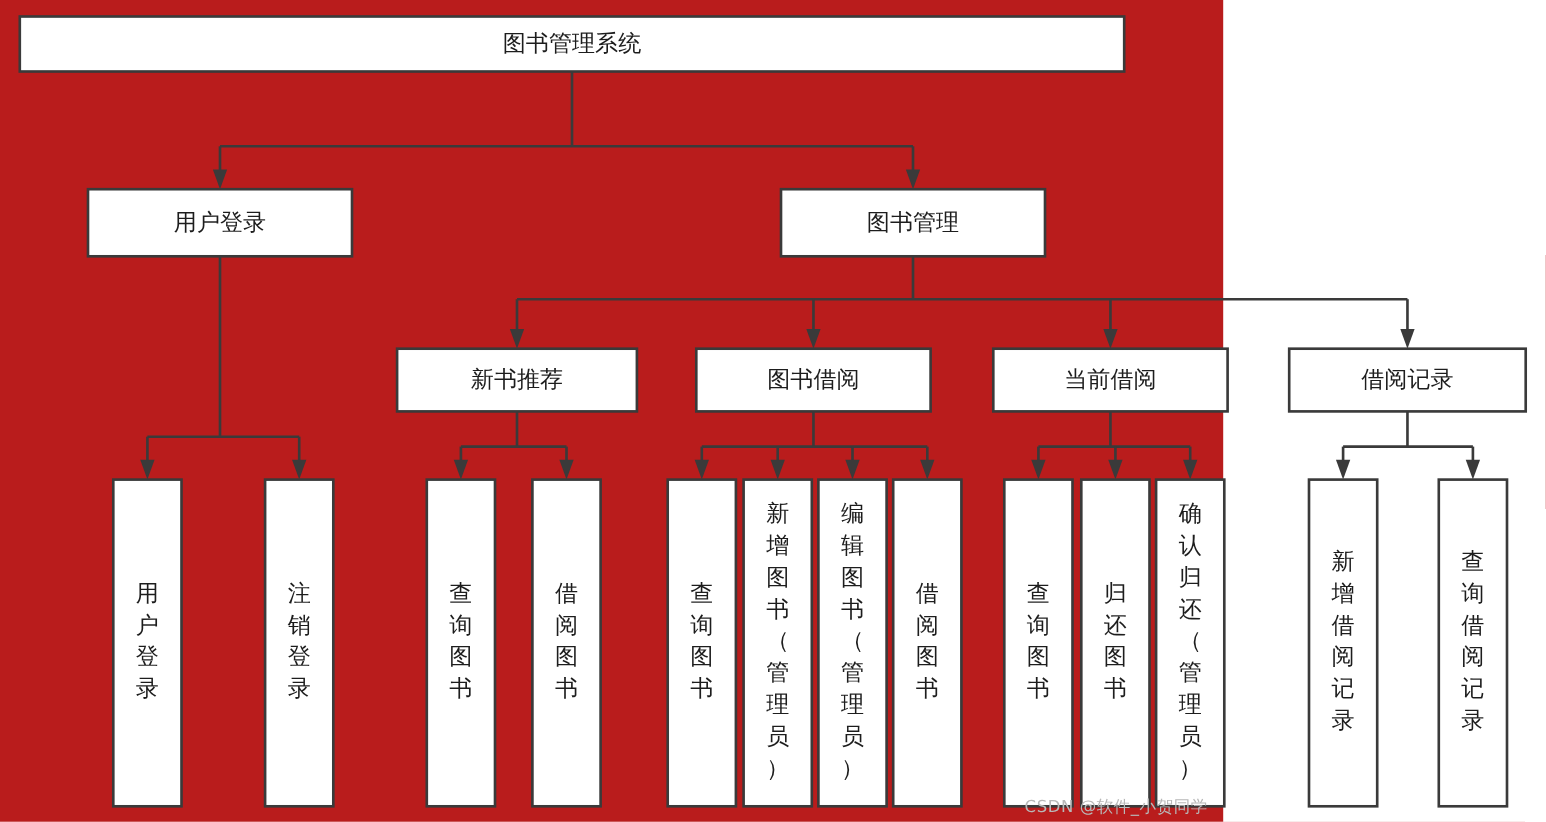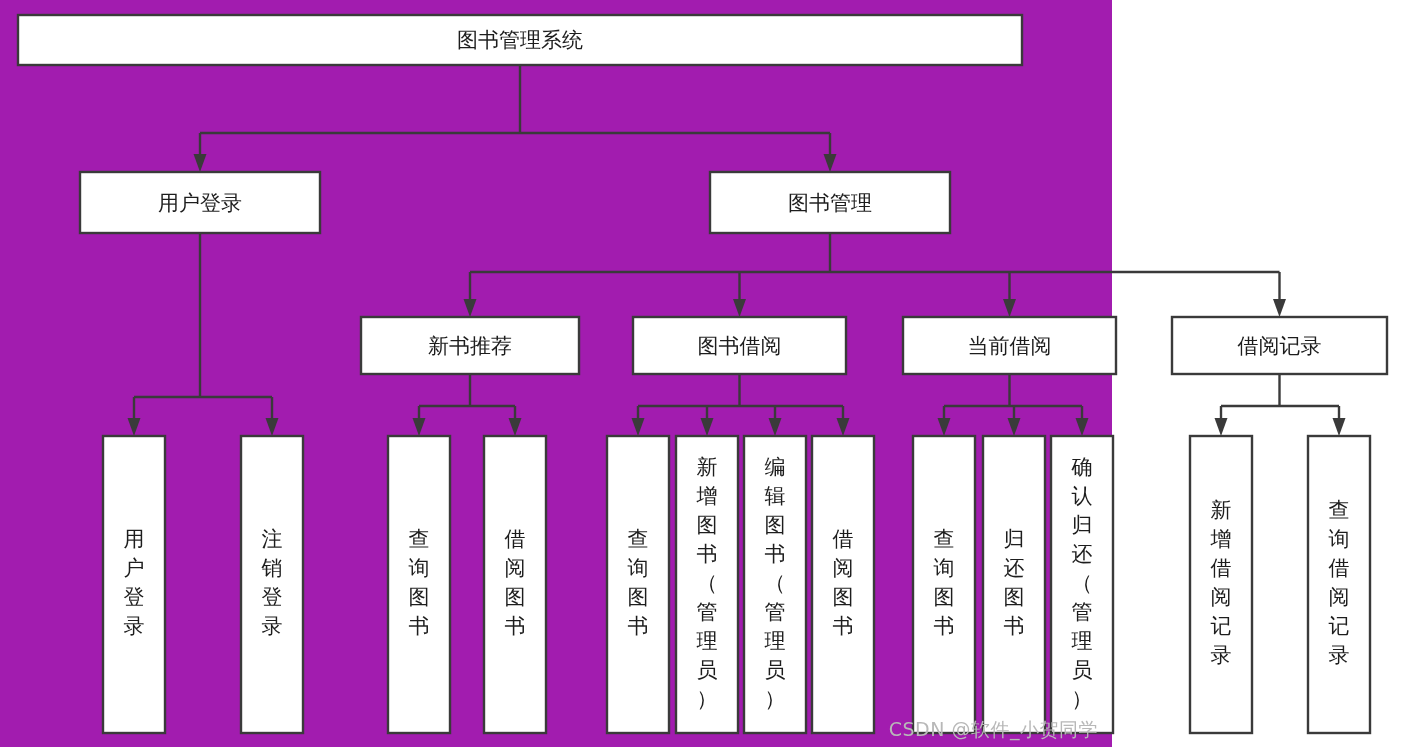--- a/index.html
+++ b/index.html
@@ -11,21 +11,21 @@
   body {
     width: 1405px;
     height: 747px;
     font-family: "DejaVu Sans", "Liberation Sans", sans-serif;
     overflow: hidden;
   }
   #diagram-root {
     position: relative;
     width: 1112px;
     height: 747px;
-    background: #a21caf;
+    background: #b91c1c;
   }
   svg#tree-svg {
     position: absolute;
     left: 0;
     top: 0;
     width: 1405px;
     height: 747px;
     display: block;
   }
   .node-rect {
@@ -54,21 +54,21 @@
     font-family: "DejaVu Sans", "Liberation Sans", sans-serif;
     font-size: 21px;
     fill: #1d1d1d;
     text-anchor: middle;
   }
   .watermark {
     position: absolute;
     right: 14px;
     bottom: 4px;
     font-family: "DejaVu Sans", "Liberation Sans", sans-serif;
-    font-size: 19px;
+    font-size: 15px;
     color: #b8b8b8;
     letter-spacing: 0.5px;
     white-space: nowrap;
     pointer-events: none;
   }
 </style>
 </head>
 <body>
 
 <div id="diagram-root">

